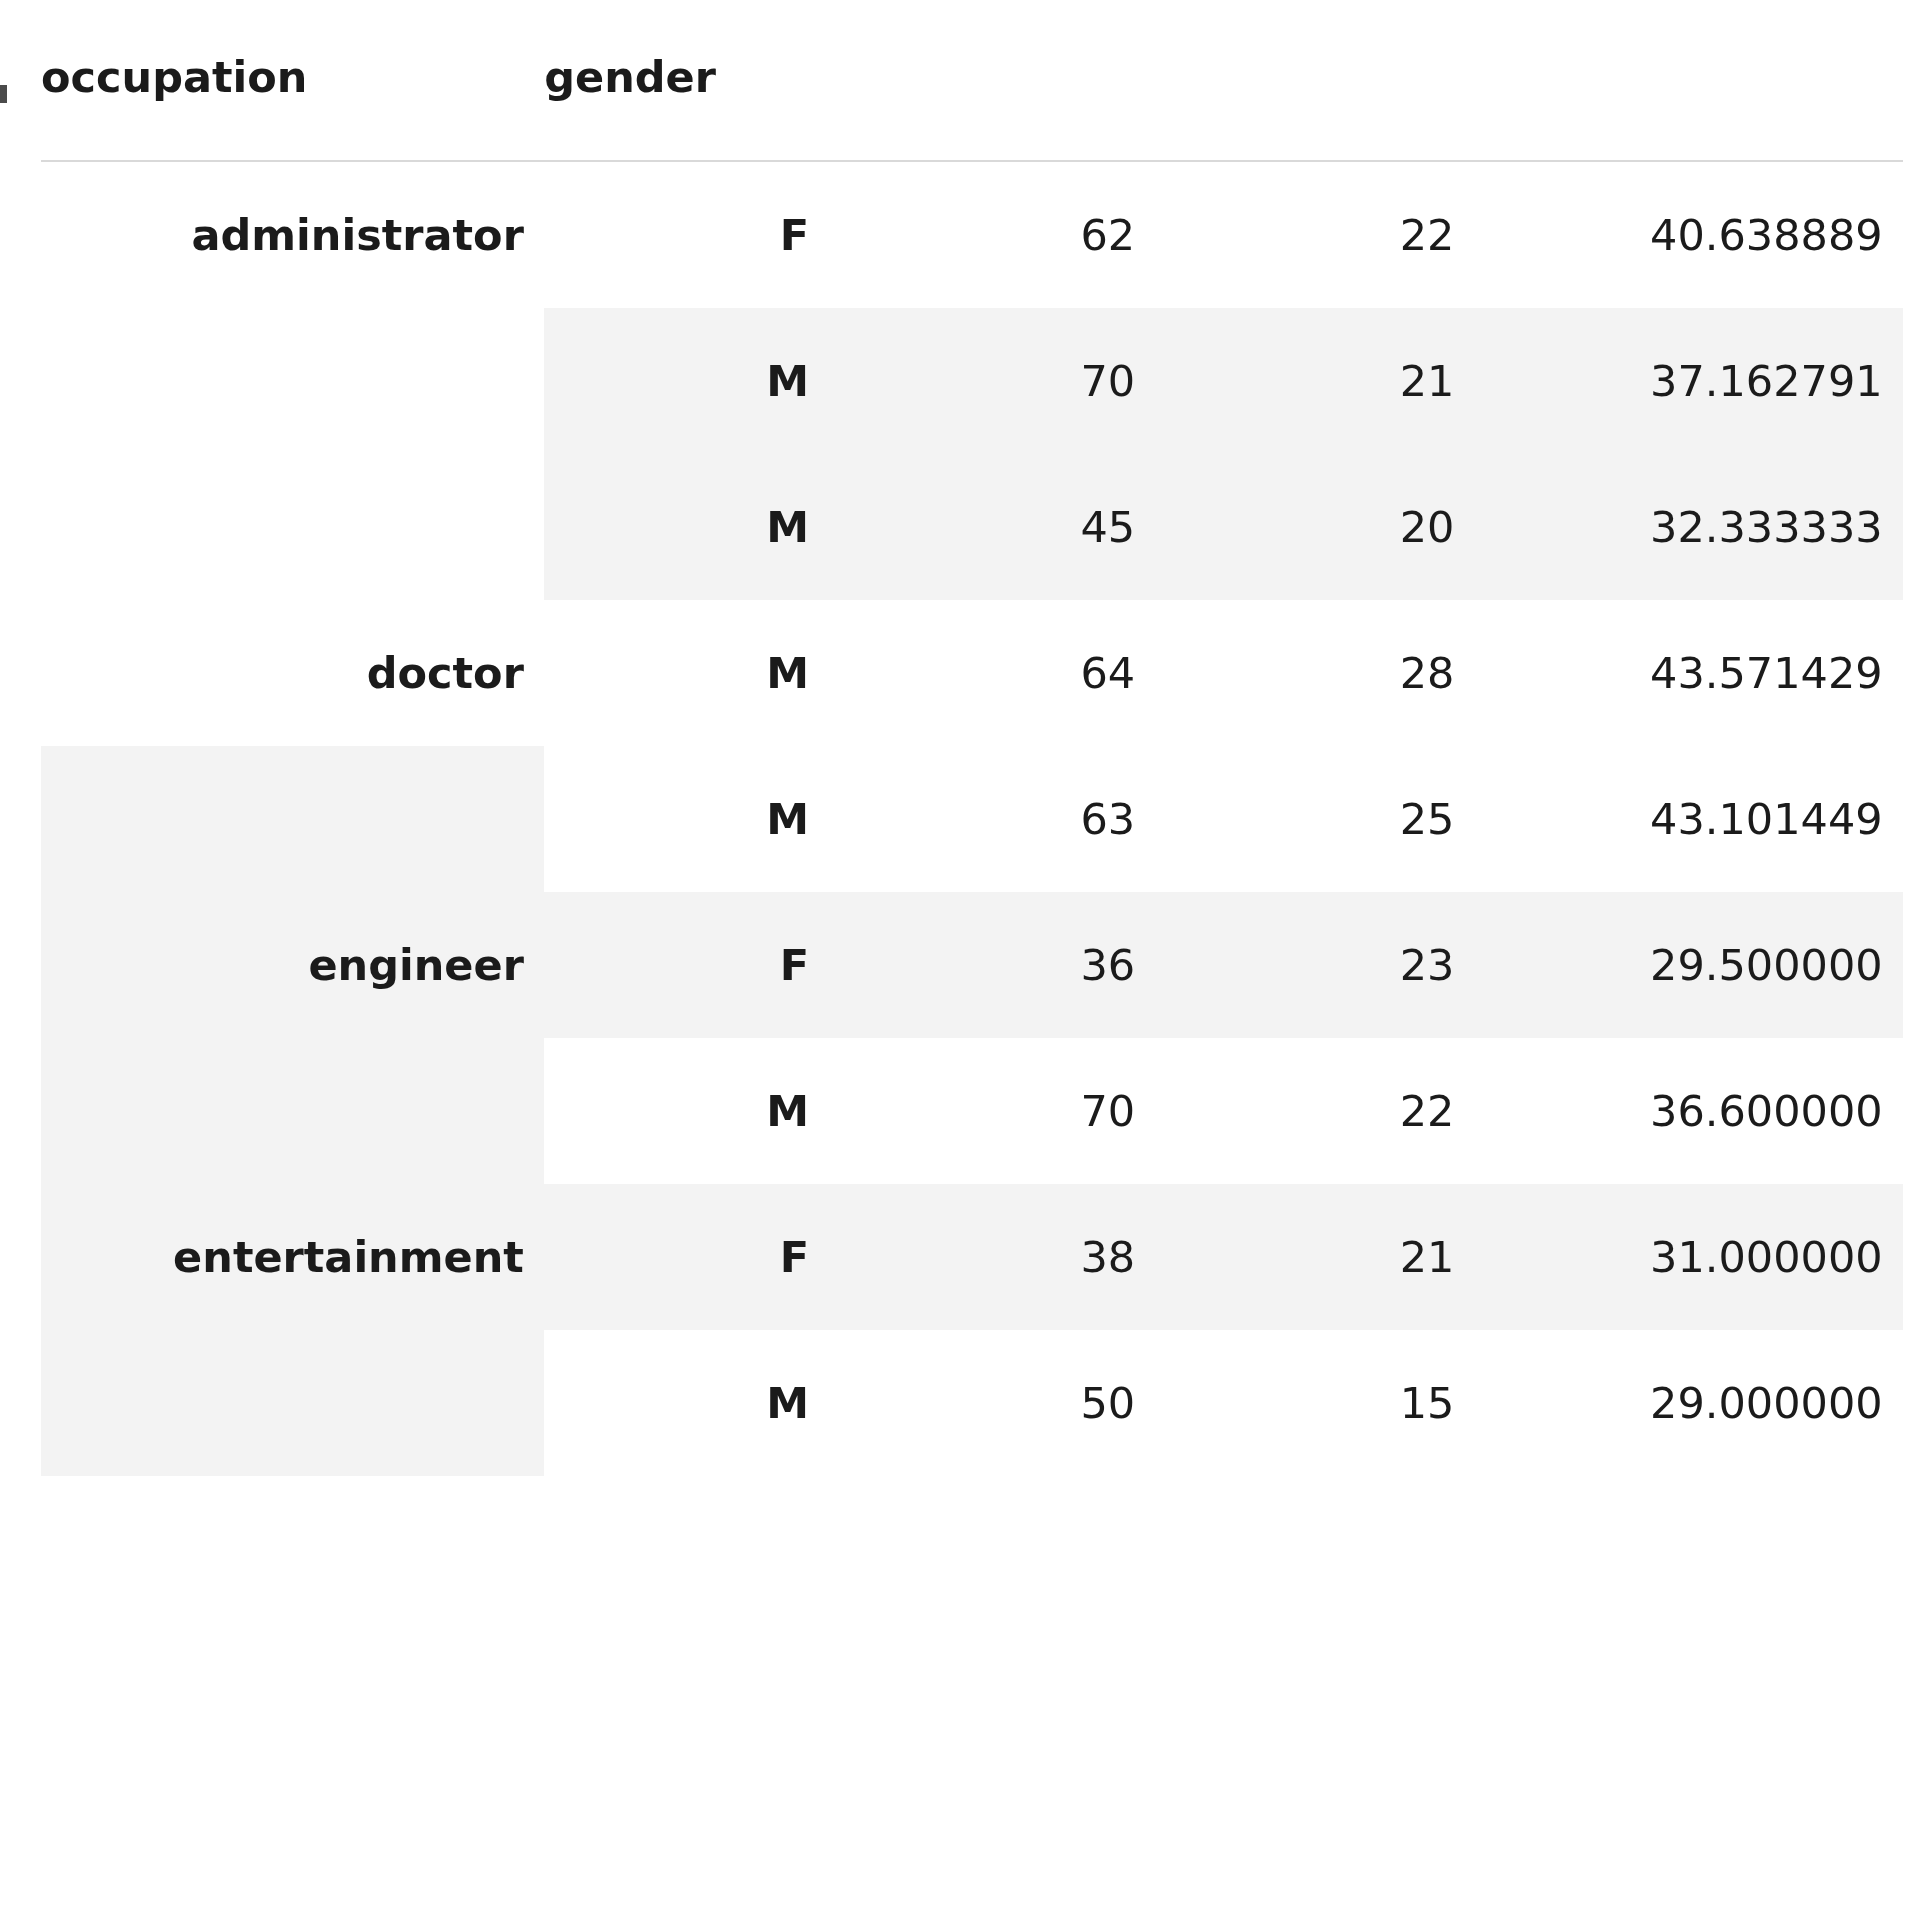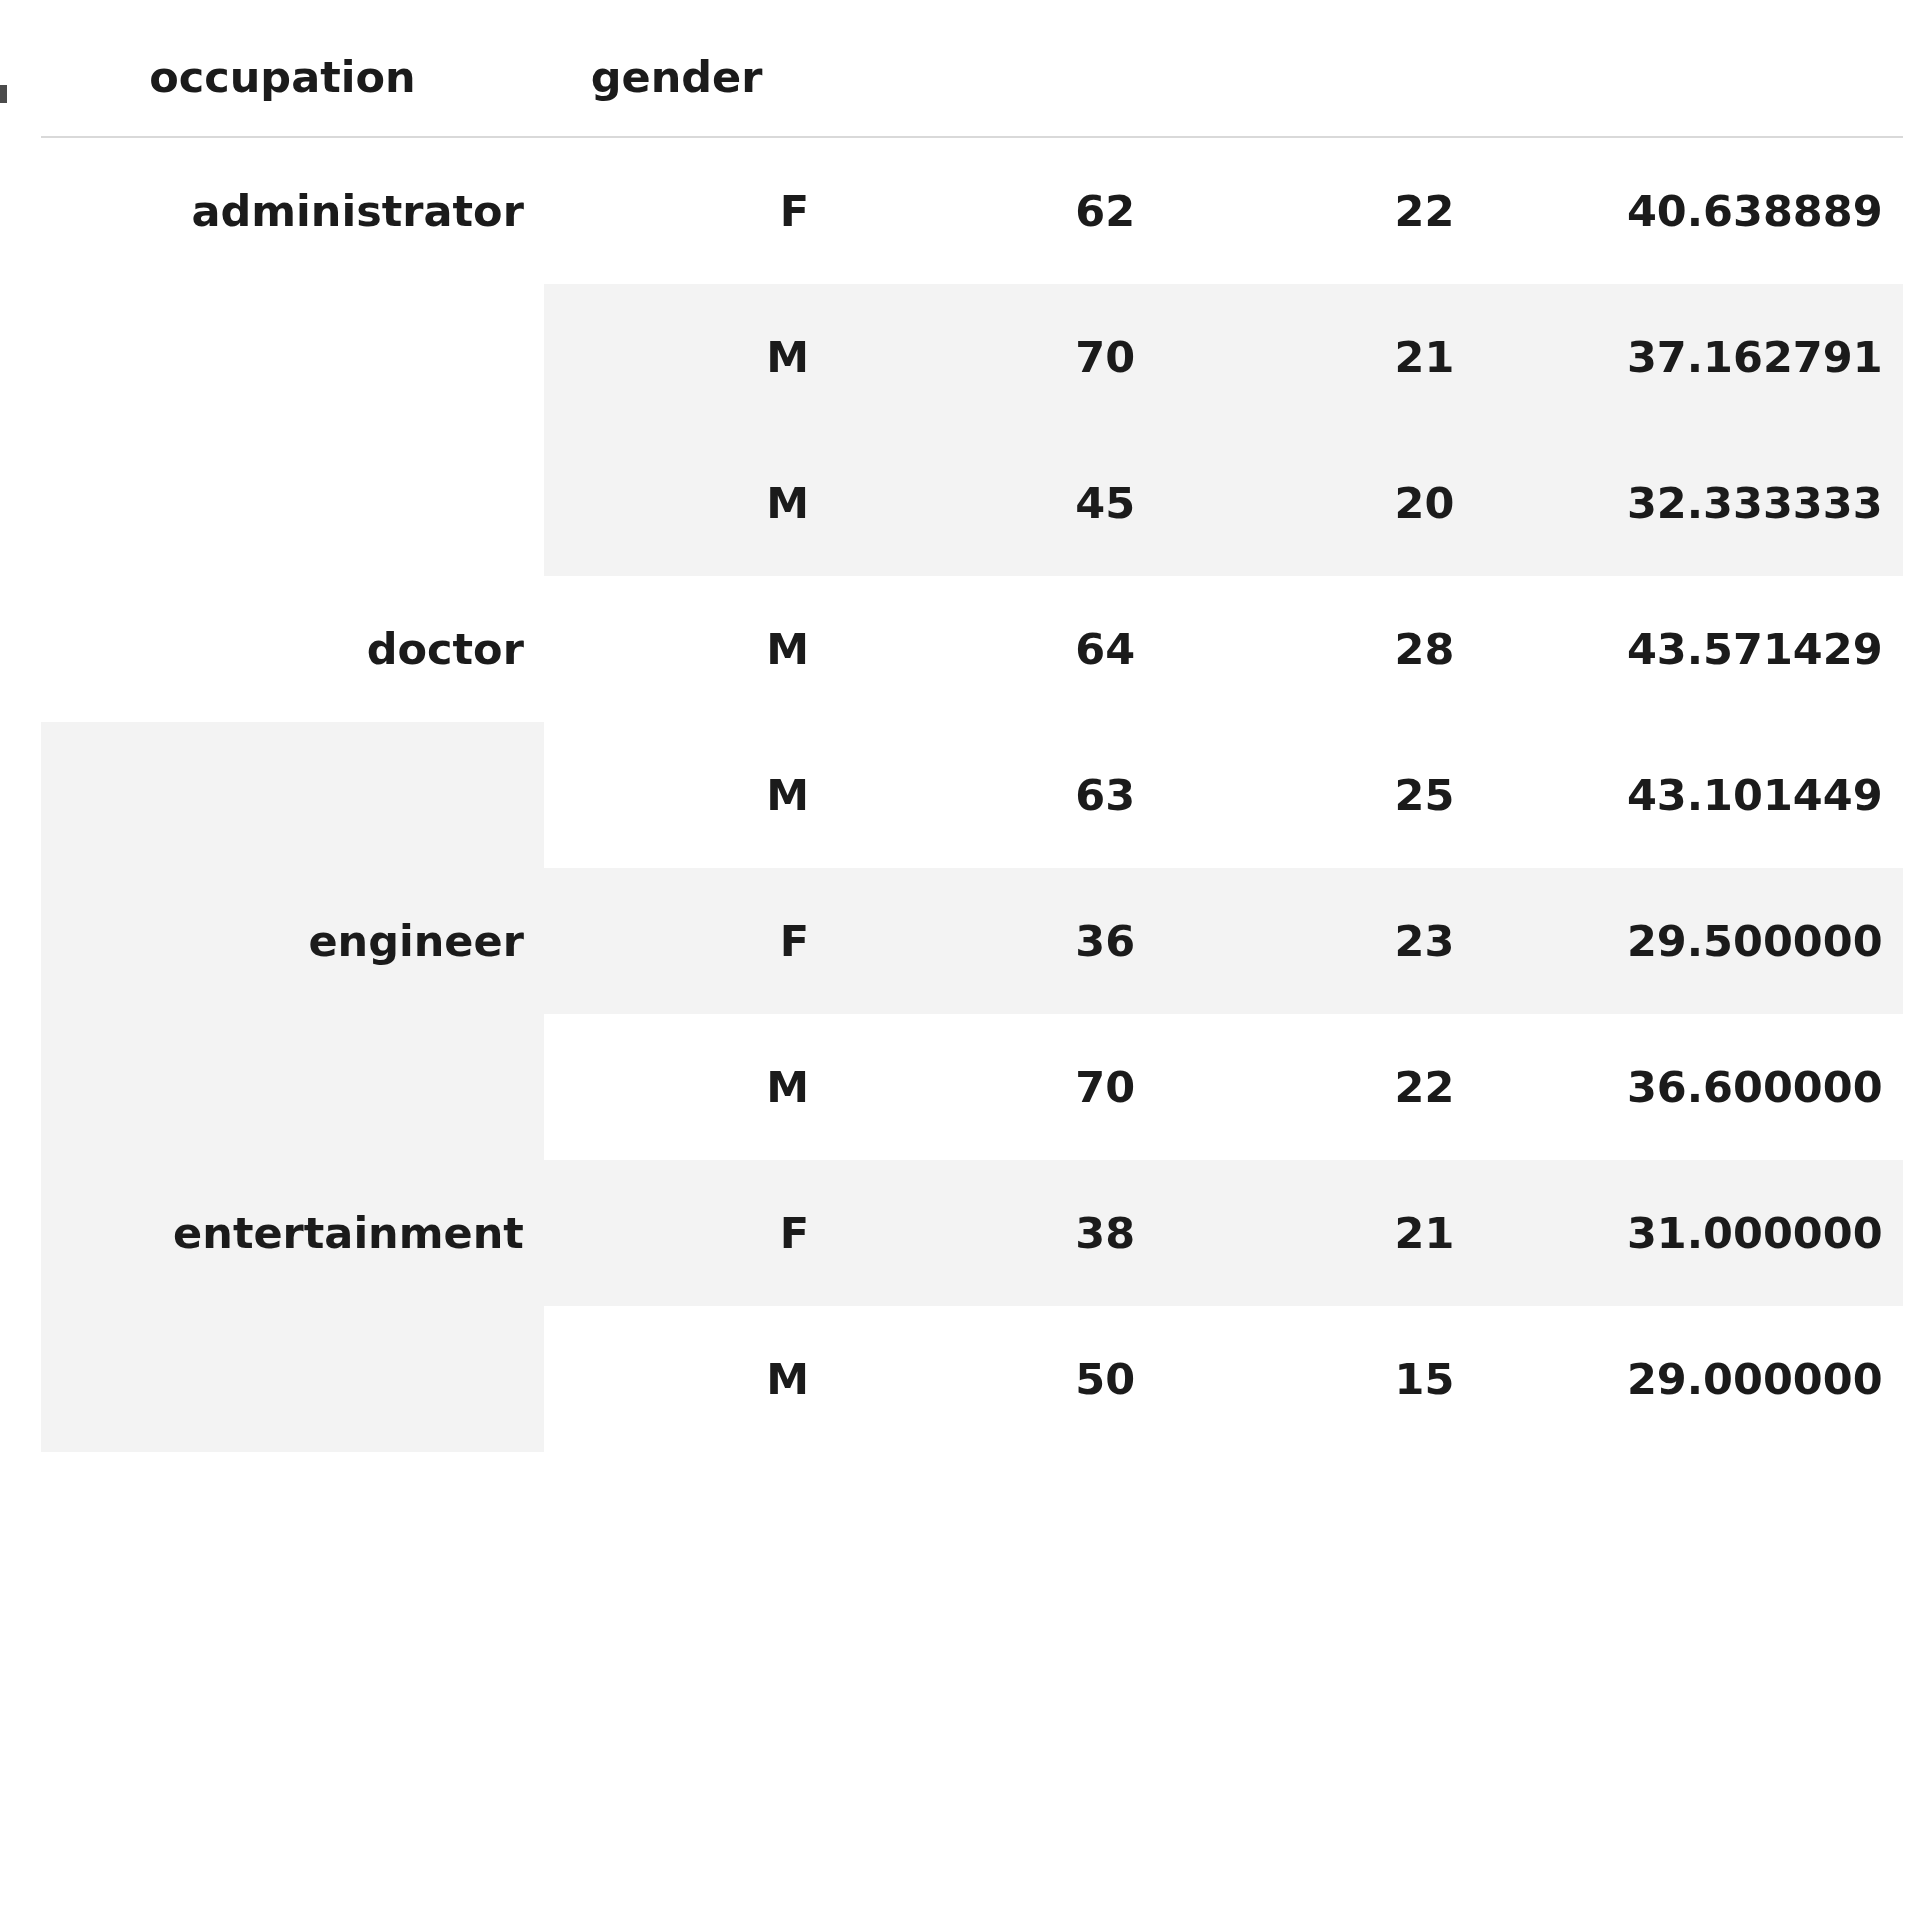--- a/index.html
+++ b/index.html
@@ -48,23 +48,23 @@
     padding-right: 20.4px;
     padding-bottom: 12.2px;
     white-space: nowrap;
   }
   tr.hdr-measures th.blank { text-align: left; }
 
   
   tr.hdr-index th {
     height: 115px;
     font-weight: bold;
-    text-align: center;
+    text-align: left;
     padding-right: 20.4px;
-    padding-bottom: 1px;
+    padding-bottom: 25px;
     white-space: nowrap;
   }
   tr.hdr-index th.spacer { border: none; }
 
   tr.rule-row td {
     height: 0;
     padding: 0;
     border-bottom: 2px solid #d9d9d9;
   }
 
@@ -72,21 +72,21 @@
     height: 146px;
     text-align: right;
     padding-right: 20.4px;
     white-space: nowrap;
     margin-top: 40px;
   }
   td.idx {
     font-weight: bold;
   }
   td.num {
-    font-weight: bold;
+    font-weight: normal;
   }
   
   .shade { background: #f3f3f3; }
   .plain { background: #ffffff; }
 
   .left-tick {
     position: absolute;
     left: 0px;
     top: 65px;
     width: 6.8px;

